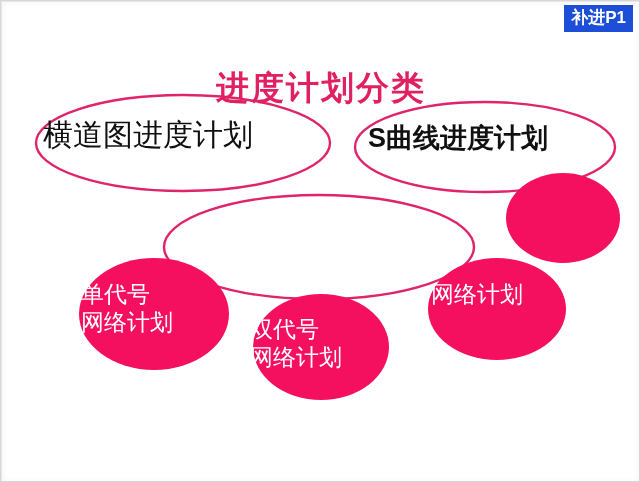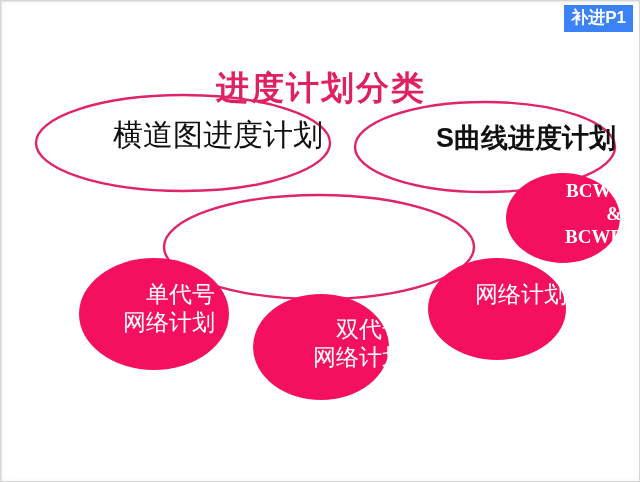--- a/index.html
+++ b/index.html
@@ -32,21 +32,21 @@
     box-shadow: inset 0 0 0 1px #e8e8e8, inset 0 0 6px 2px rgba(0,0,0,0.045);
     pointer-events: none;
     z-index: 60;
   }
 
   
   #corner-badge {
     position: absolute;
     right: 6px;
     top: 4px;
-    background: #3b82f6;
+    background: #1d4ed8;
     color: #ffffff;
     font-size: 17px;
     font-weight: bold;
     line-height: 1;
     padding: 4px 7px 6px 7px;
     letter-spacing: 0px;
     z-index: 50;
     white-space: nowrap;
   }
 
@@ -70,21 +70,21 @@
   #shapes {
     position: absolute;
     left: 0; top: 0;
     width: 640px; height: 482px;
     z-index: 10;
   }
 
   
   .node-label {
     position: absolute;
-    text-align: right;
+    text-align: left;
     line-height: 1.08;
     white-space: nowrap;
     z-index: 30;
   }
 
   .outline-label {
     color: #101010;
   }
 
   
@@ -92,21 +92,21 @@
     left: 42px;
     top: 118px;
     width: 280px;
     font-family: "Liberation Serif", "DejaVu Serif", serif;
     font-size: 30px;
     font-weight: normal;
   }
 
   
   #label-scurve {
-    left: 355px;
+    left: 367px;
     top: 123px;
     width: 260px;
     font-family: "Liberation Sans", sans-serif;
     font-size: 27px;
     font-weight: bold;
   }
 
   
   #label-network {
     left: 180px;
@@ -135,21 +135,21 @@
 
   #label-single {
     left: 80px;
     top: 280px;
     width: 134px;
     font-size: 23px;
     line-height: 1.22;
   }
 
   #label-double {
-    left: 268px;
+    left: 249px;
     top: 315px;
     width: 136px;
     font-size: 23px;
     line-height: 1.22;
   }
 
   #label-timescale {
     left: 430px;
     top: 280px;
     width: 136px;
@@ -179,25 +179,20 @@
     <ellipse cx="320" cy="346" rx="68" ry="53" fill="#f4105e"></ellipse>
 
     <ellipse cx="496" cy="308" rx="69" ry="51" fill="#f4105e"></ellipse>
   </svg>
 
   <div class="node-label outline-label" id="label-gantt">横道图进度计划</div>
 
   <div class="node-label outline-label" id="label-scurve">S曲线进度计划</div>
 
 
-  <div class="node-label filled-label" id="label-bcws">
-    <span class="lbl-line">BCWS</span>
-    <span class="lbl-line">&amp;</span>
-    <span class="lbl-line">BCWP</span>
-  </div>
 
   <div class="node-label filled-label" id="label-single">
     <span class="lbl-line">单代号</span>
     <span class="lbl-line">网络计划</span>
   </div>
 
   <div class="node-label filled-label" id="label-double">
     <span class="lbl-line">双代号</span>
     <span class="lbl-line">网络计划</span>
   </div>

